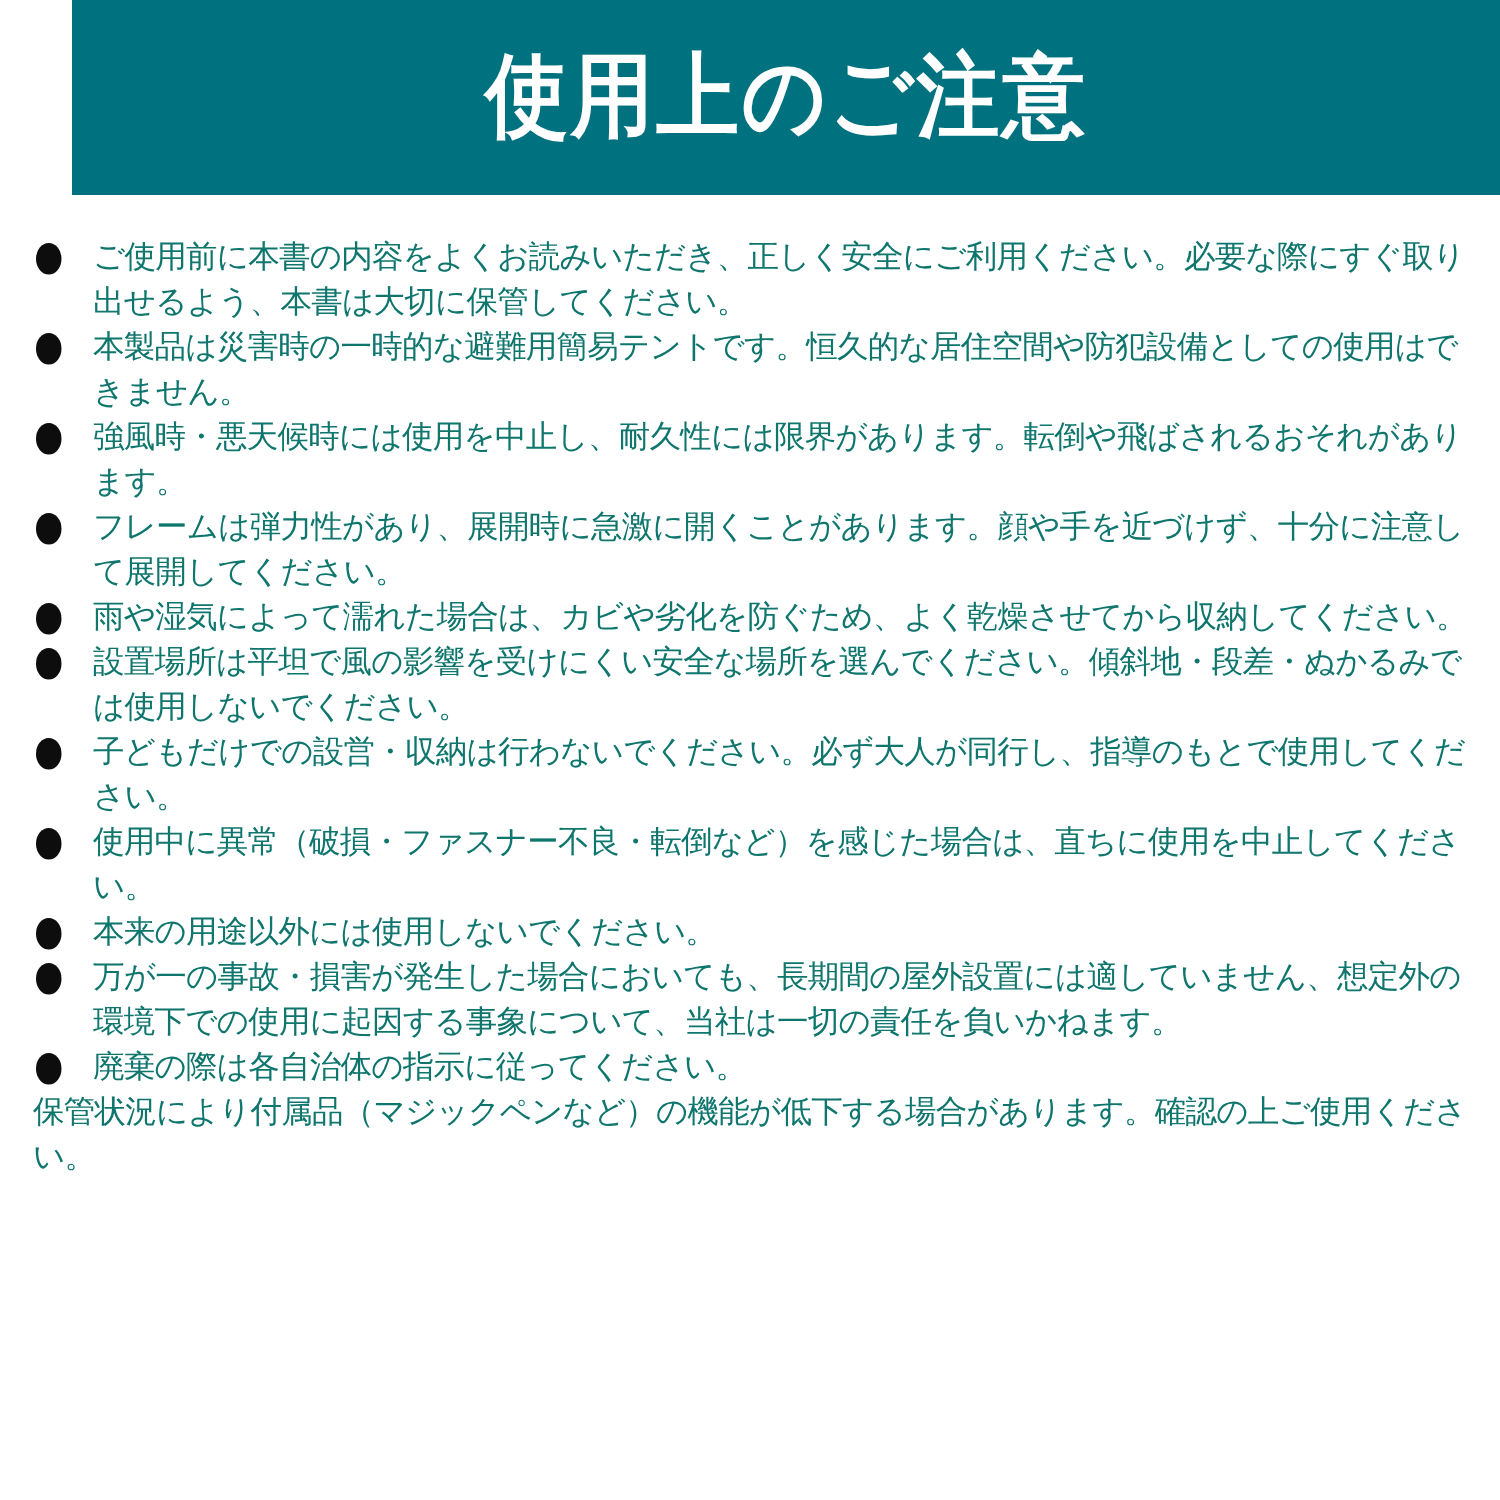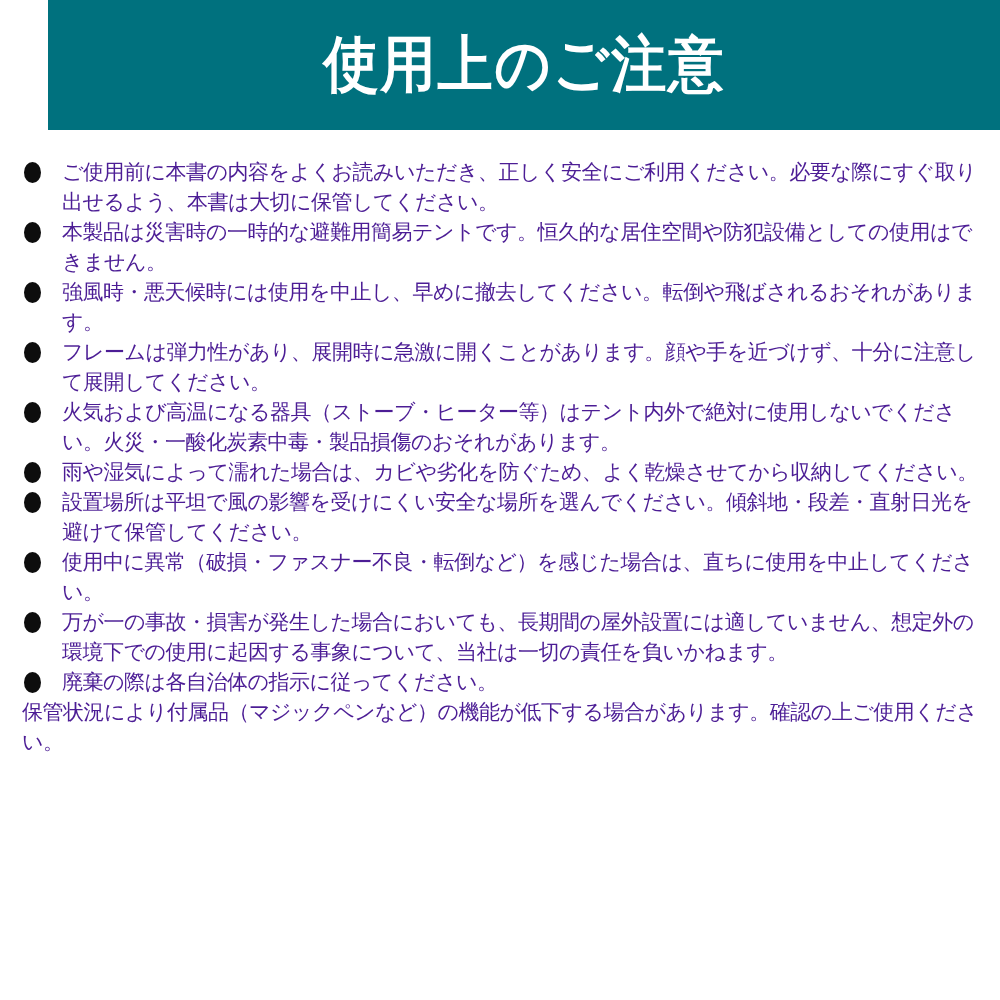--- a/index.html
+++ b/index.html
@@ -30,21 +30,21 @@
     transform: scale(0.95, 1.05);
   }
   ul.notices {
     list-style: none;
     margin: 0;
     padding: 27px 14px 0 22px;
   }
   li.notice {
     display: flex;
     align-items: flex-start;
-    color: #4c1d95;
+    color: #0f766e;
     font-size: 21px;
     line-height: 30px;
   }
   .bullet {
     flex: 0 0 17px;
     width: 17px;
     height: 21px;
     background: #0d0d0d;
     border-radius: 50%;
     margin: 5px 21px 0 2px;
@@ -65,41 +65,45 @@
     <li class="notice">
       <span class="bullet" style="background: rgb(13, 13, 13);"></span>
       <span class="text">ご使用前に本書の内容をよくお読みいただき、正しく安全にご利用ください。必要な際にすぐ取り出せるよう、本書は大切に保管してください。</span>
     </li>
     <li class="notice">
       <span class="bullet" style="background: rgb(13, 13, 13);"></span>
       <span class="text">本製品は災害時の一時的な避難用簡易テントです。恒久的な居住空間や防犯設備としての使用はできません。</span>
     </li>
     <li class="notice">
       <span class="bullet" style="background: rgb(13, 13, 13);"></span>
-      <span class="text">強風時・悪天候時には使用を中止し、早めに撤去してください。転倒や飛ばされるおそれがあります。</span>
+      <span class="text">強風時・悪天候時には使用を中止し、耐久性には限界があります。転倒や飛ばされるおそれがあります。</span>
     </li>
     <li class="notice">
       <span class="bullet" style="background: rgb(13, 13, 13);"></span>
       <span class="text">フレームは弾力性があり、展開時に急激に開くことがあります。顔や手を近づけず、十分に注意して展開してください。</span>
     </li>
     <li class="notice">
       <span class="bullet" style="background: rgb(13, 13, 13);"></span>
-      <span class="text">火気および高温になる器具（ストーブ・ヒーター等）はテント内外で絶対に使用しないでください。火災・一酸化炭素中毒・製品損傷のおそれがあります。</span>
-    </li>
-    <li class="notice">
-      <span class="bullet" style="background: rgb(13, 13, 13);"></span>
       <span class="text">雨や湿気によって濡れた場合は、カビや劣化を防ぐため、よく乾燥させてから収納してください。</span>
     </li>
     <li class="notice">
       <span class="bullet" style="background: rgb(13, 13, 13);"></span>
-      <span class="text">設置場所は平坦で風の影響を受けにくい安全な場所を選んでください。傾斜地・段差・直射日光を避けて保管してください。</span>
+      <span class="text">設置場所は平坦で風の影響を受けにくい安全な場所を選んでください。傾斜地・段差・ぬかるみでは使用しないでください。</span>
+    </li>
+    <li class="notice">
+      <span class="bullet" style="background: rgb(13, 13, 13);"></span>
+      <span class="text">子どもだけでの設営・収納は行わないでください。必ず大人が同行し、指導のもとで使用してください。</span>
     </li>
     <li class="notice">
       <span class="bullet" style="background: rgb(13, 13, 13);"></span>
       <span class="text">使用中に異常（破損・ファスナー不良・転倒など）を感じた場合は、直ちに使用を中止してください。</span>
+    </li>
+    <li class="notice">
+      <span class="bullet" style="background: rgb(13, 13, 13);"></span>
+      <span class="text">本来の用途以外には使用しないでください。</span>
     </li>
     <li class="notice">
       <span class="bullet" style="background: rgb(13, 13, 13);"></span>
       <span class="text">万が一の事故・損害が発生した場合においても、長期間の屋外設置には適していません、想定外の環境下での使用に起因する事象について、当社は一切の責任を負いかねます。</span>
     </li>
     <li class="notice">
       <span class="bullet" style="background: rgb(13, 13, 13);"></span>
       <span class="text">廃棄の際は各自治体の指示に従ってください。</span>
     </li>
     <li class="notice">

